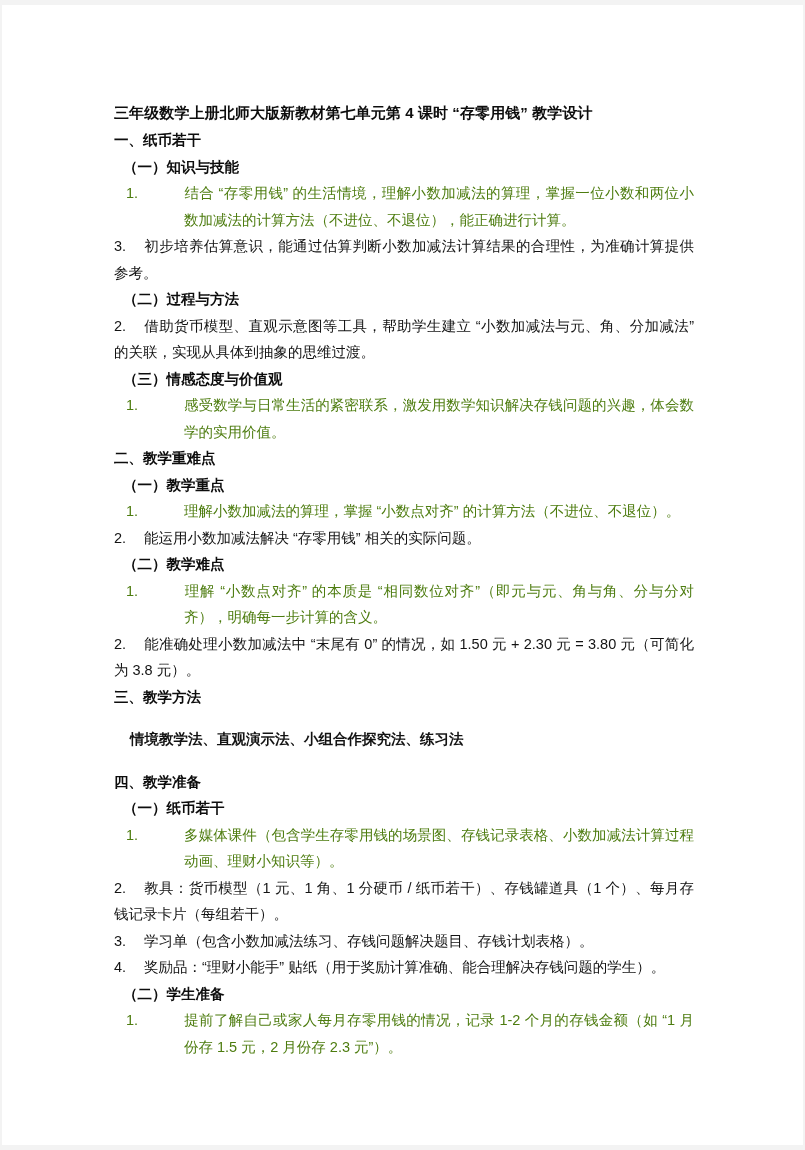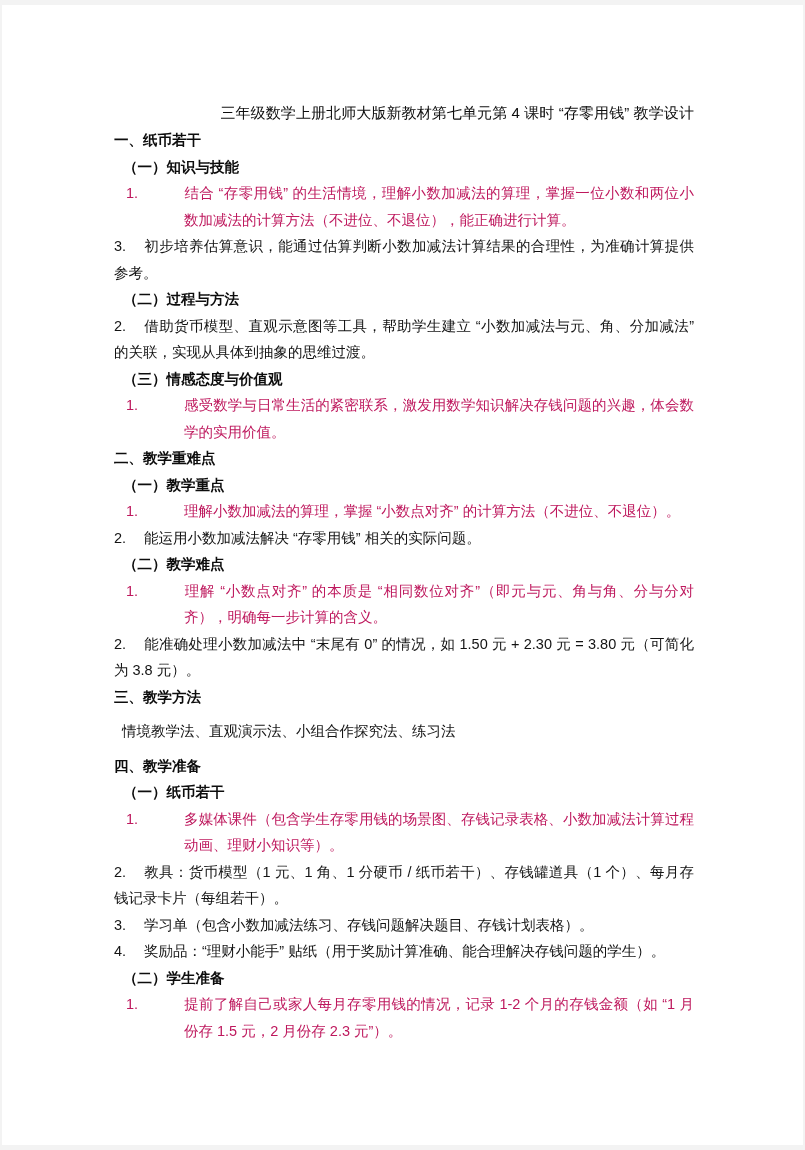--- a/index.html
+++ b/index.html
@@ -27,24 +27,24 @@
   .doc-body {
     position: absolute;
     left: 112px;
     top: 94px;
     width: 580px;
   }
 
   
   .title {
     font-size: 15px;
-    font-weight: normal;
+    font-weight: bold;
     color: #0d0d0d;
     line-height: 27px;
-    text-align: right;
+    text-align: left;
     letter-spacing: 0.1px;
     margin: 0 0 1px 0;
     white-space: nowrap;
   }
   .h1 {
     font-size: 14.5px;
     font-weight: bold;
     color: #0d0d0d;
     line-height: 26.5px;
     margin: 0;
@@ -55,41 +55,42 @@
     font-weight: bold;
     color: #0d0d0d;
     line-height: 26.5px;
     margin: 0;
     padding-left: 9px;
   }
   .para {
     font-size: 14.5px;
     color: #131313;
     line-height: 26.5px;
-    margin: 8px;
+    margin: 16px;
     text-align: justify;
     text-justify: inter-ideograph;
+    font-weight: bold;
   }
   
   .num {
     font-size: 14.5px;
     color: #131313;
     line-height: 26.5px;
     margin: 0;
     text-align: justify;
     text-justify: inter-ideograph;
   }
   .num .mk {
     display: inline-block;
     width: 30px;
   }
   
   .subnum {
     font-size: 14.5px;
-    color: #be185d;
+    color: #4d7c0f;
     line-height: 26.5px;
     margin: 0;
     padding-left: 70px;
     text-indent: -32px;
     text-align: justify;
     text-justify: inter-ideograph;
   }
   .subnum .mk {
     display: inline-block;
     width: 32px;

